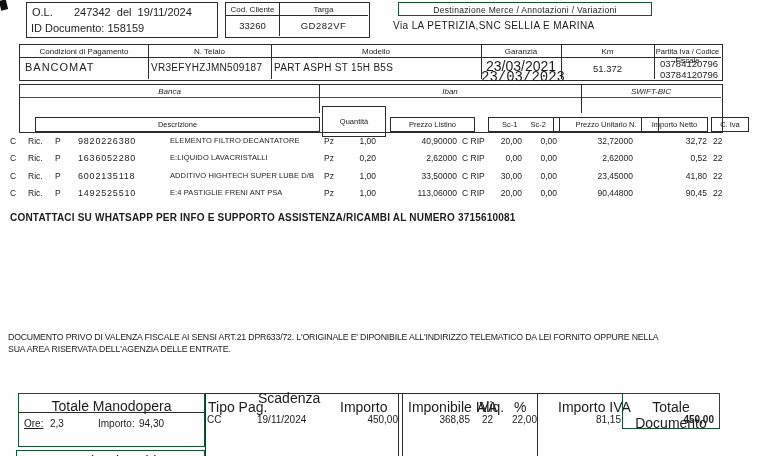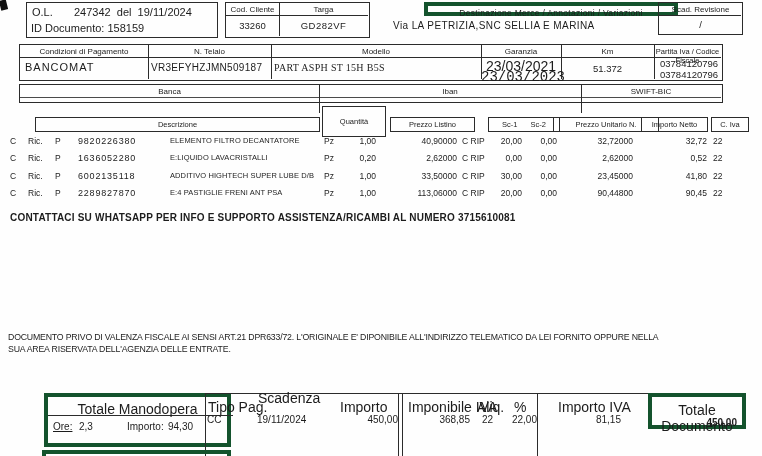--- a/index.html
+++ b/index.html
@@ -1,20 +1,20 @@
 <!DOCTYPE html>
 <html><head>
 <meta charset="utf-8">
 <style>
   html,body{margin:0;padding:0;background:#ffffff;}
   .page{position:relative;width:762px;height:456px;background:#fefefe;overflow:hidden;
         font-family:"Liberation Sans",sans-serif;color:#1c1c1c;}
   .a{position:absolute;}
   .box{position:absolute;border:1.5px solid #2b2b2b;box-sizing:border-box;}
-  .box1{position:absolute;border:4px solid #14532d;box-sizing:border-box;margin-left:26px;}
+  .box1{position:absolute;border:1px solid #14532d;box-sizing:border-box;}
   .vline{position:absolute;width:1px;background:#2b2b2b;}
   .hline{position:absolute;height:1px;background:#2b2b2b;}
   .ctr{text-align:center;}
   .rt{text-align:right;}
   .pre{white-space:pre;text-align:center;}
   .f75{font-size:7.5px;}
   .f8{font-size:8px;}
   .f85{font-size:14px;}
   .f95{font-size:9.5px;}
   .f10{font-size:10px;}
@@ -58,50 +58,45 @@
     <span class="a f8 ctr" style="left:53px;top:2px;width:89px;">Targa</span>
     <span class="a f95 ctr" style="left:0;top:17px;width:53px;">33260</span>
     <span class="a f95 ctr" style="left:53px;top:17px;width:89px;letter-spacing:.5px;">GD282VF</span>
   </div>
 
   <div class="box1" style="left:398px;top:2px;width:254px;height:14px;">
     <span class="a ctr" style="left:0;top:2px;width:100%;font-size:8.5px;letter-spacing:.3px;">Destinazione Merce / Annotazioni / Variazioni</span>
   </div>
   <span class="a f10" style="left:393px;top:20px;letter-spacing:.4px;">Via LA PETRIZIA,SNC SELLIA E MARINA</span>
 
-  <div class="box" style="left:658px;top:2px;width:85px;height:33px;">
-    <div class="hline" style="left:0;top:12px;width:82px;"></div>
-    <span class="a f8 ctr" style="left:0;top:2px;width:100%;">Scad. Revisione</span>
-    <span class="a f95 ctr" style="left:0;top:16px;width:100%;">/</span>
-  </div>
 
   <div class="box" style="left:19px;top:44px;width:704px;height:37px;">
     <div class="hline" style="left:0;top:12px;width:701px;"></div>
     <div class="vline" style="left:128px;top:0;height:34px;"></div>
     <div class="vline" style="left:251px;top:0;height:34px;"></div>
     <div class="vline" style="left:461px;top:0;height:34px;"></div>
     <div class="vline" style="left:541px;top:0;height:34px;"></div>
     <div class="vline" style="left:634px;top:0;height:34px;"></div>
     <span class="a f8 ctr" style="left:0;top:2px;width:128px;">Condizioni di Pagamento</span>
     <span class="a f8 ctr" style="left:128px;top:2px;width:123px;">N. Telaio</span>
     <span class="a f8 ctr" style="left:251px;top:2px;width:210px;">Modello</span>
     <span class="a f8 ctr" style="left:461px;top:2px;width:80px;">Garanzia</span>
     <span class="a f8 ctr" style="left:541px;top:2px;width:93px;">Km</span>
     <span class="a f75 ctr" style="left:634px;top:2px;width:67px;">Partita Iva / Codice Fiscale</span>
     <span class="a f11" style="left:5px;top:16px;letter-spacing:1px;">BANCOMAT</span>
     <span class="a f10" style="left:131px;top:17px;letter-spacing:.3px;">VR3EFYHZJMN509187</span>
-    <span class="a f10" style="left:254px;top:17px;letter-spacing:.3px;font-family:Liberation Serif, serif;">PART ASPH ST 15H B5S</span>
+    <span class="a f10" style="left:254px;top:17px;letter-spacing:.3px;">PART ASPH ST 15H B5S</span>
     <span class="a f85 ctr" style="left:461px;top:13px;width:80px;">23/03/2021</span>
     <span class="a f85 ctr" style="left:461px;top:24px;width:80px;font-family:Liberation Mono, monospace;">23/03/2023</span>
     <span class="a f95 ctr" style="left:541px;top:18px;width:93px;">51.372</span>
     <span class="a f95" style="left:640px;top:13px;">03784120796</span>
     <span class="a f95" style="left:640px;top:24px;">03784120796</span>
   </div>
 
-  <div class="box" style="left:19px;top:84px;width:704px;height:19px;">
+  <div class="box" style="left:19px;top:84px;width:704px;height:49px;font-style:italic;">
     <div class="hline" style="left:0;top:12px;width:701px;background:#4a4a4a;"></div>
     <div class="vline" style="left:299px;top:0;height:28px;"></div>
     <div class="vline" style="left:561px;top:0;height:28px;"></div>
     <span class="a f8 ctr" style="left:0;top:2px;width:299px;">Banca</span>
     <span class="a f8 ctr" style="left:299px;top:2px;width:262px;">Iban</span>
     <span class="a f8 ctr" style="left:561px;top:2px;width:140px;">SWIFT-BIC</span>
   </div>
 
   <div class="hdrbox" style="left:35px;top:117px;width:285px;height:15px;">
     <span>Descrizione</span>
@@ -171,21 +166,21 @@
     <span class="csc1">30,00</span>
     <span class="csc2">0,00</span>
     <span class="cunit">23,45000</span>
     <span class="cnetto">41,80</span>
     <span class="civa">22</span>
   </div>
   <div class="row" style="top:188px;">
     <span class="cc">C</span>
     <span class="cric">Ric.</span>
     <span class="cp">P</span>
-    <span class="ccode">2289827870</span>
+    <span class="ccode">1492525510</span>
     <span class="cdesc">E:4 PASTIGLIE FRENI ANT PSA</span>
     <span class="cum">Pz</span>
     <span class="cqty">1,00</span>
     <span class="clist">113,06000</span>
     <span class="ccrip">C RIP</span>
     <span class="csc1">20,00</span>
     <span class="csc2">0,00</span>
     <span class="cunit">90,44800</span>
     <span class="cnetto">90,45</span>
     <span class="civa">22</span>

